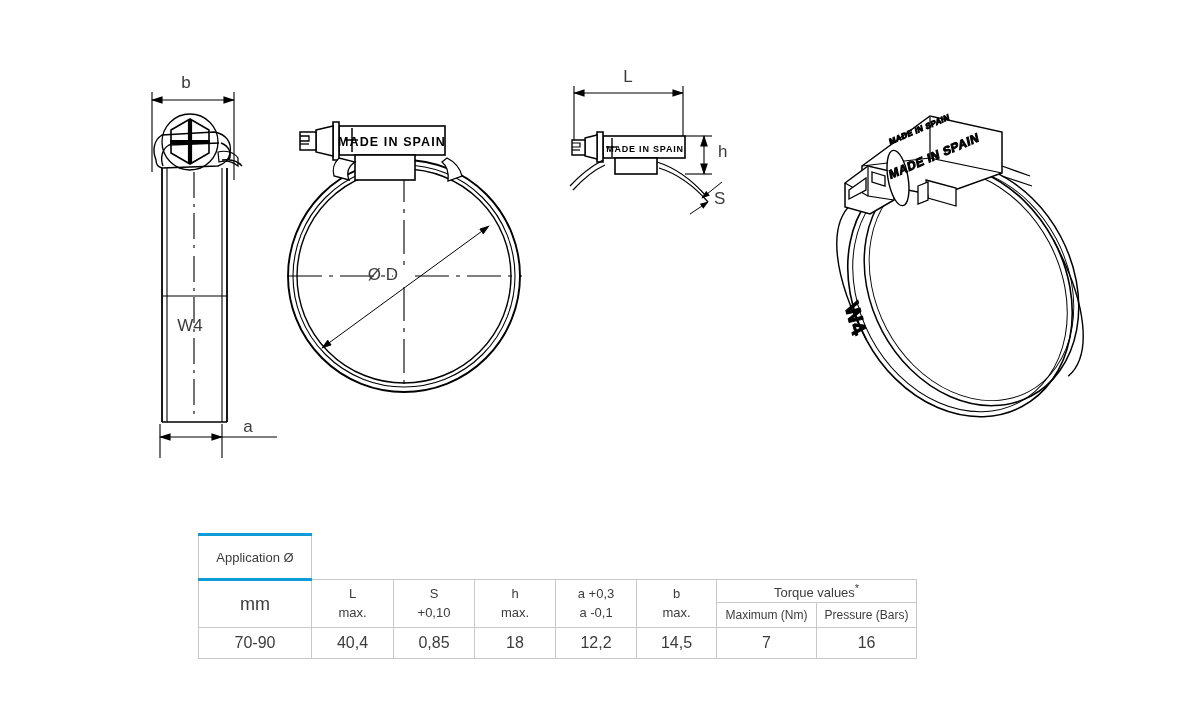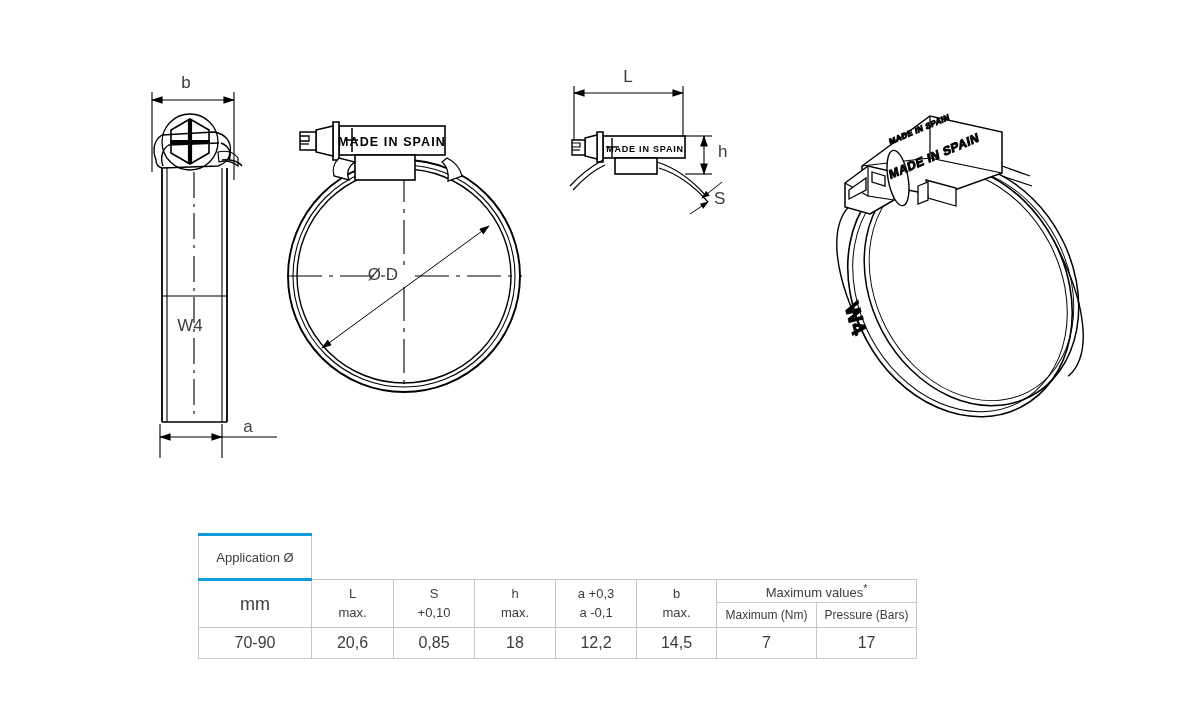--- a/index.html
+++ b/index.html
@@ -343,36 +343,36 @@
             <span class="l1">a +0,3</span>
             <span class="l2">a -0,1</span>
           </td>
 
           <td class="sym-cell" rowspan="2">
             <span class="l1">b</span>
             <span class="l2">max.</span>
           </td>
 
           <td class="maxvals-cell" colspan="2">
-            <span>Maximum values</span><span class="asterisk">*</span>
+            <span>Torque values</span><span class="asterisk">*</span>
           </td>
         </tr>
 
         <tr>
           <td class="sub-head">Maximum (Nm)</td>
           <td class="sub-head">Pressure (Bars)</td>
         </tr>
 
         <tr>
           <td class="data-cell">70-90</td>
-          <td class="data-cell">20,6</td>
+          <td class="data-cell">40,4</td>
           <td class="data-cell">0,85</td>
           <td class="data-cell">18</td>
           <td class="data-cell">12,2</td>
           <td class="data-cell">14,5</td>
           <td class="data-cell">7</td>
-          <td class="data-cell">17</td>
+          <td class="data-cell">16</td>
         </tr>
       </tbody>
     </table>
   </div>
 
 </div>
 
 </body></html>

